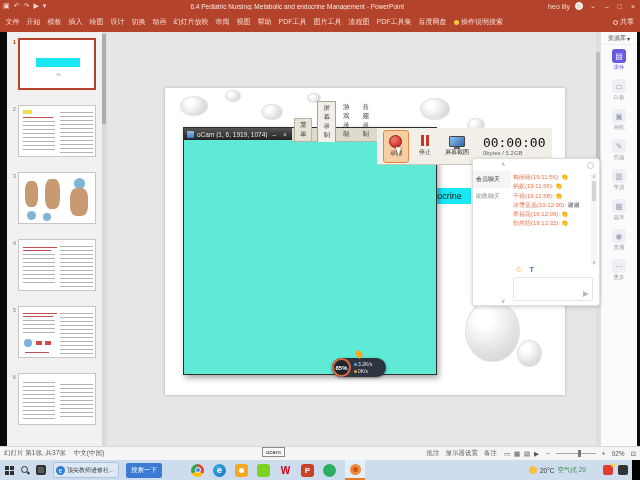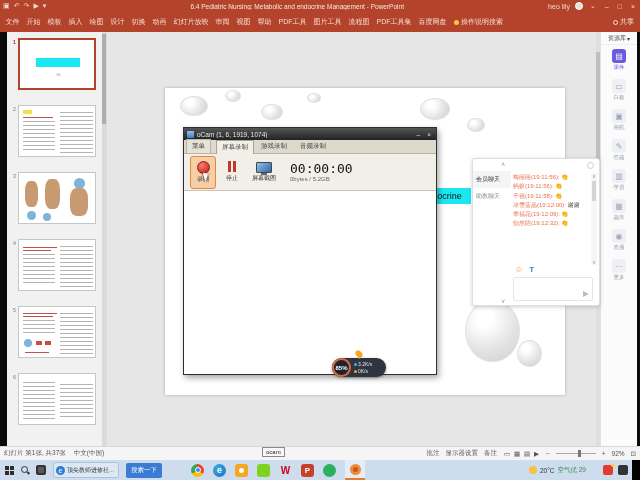--- a/index.html
+++ b/index.html
@@ -61,21 +61,21 @@
     background:radial-gradient(circle at 35% 30%, #FFFFFF 15%, #E2E2E2 60%, #CFCFCF 100%);
     border:1px solid #E0E0E0; }
   .hl { position:absolute; left:258px; top:100px; width:48px; height:16px; background:#19E8F2;
     color:#111; font-size:9px; display:flex; align-items:center; justify-content:center; }
   .area-scroll { position:absolute; right:0; top:0; width:4px; height:414px; background:#DFDFDF; }
   .area-scroll .th { position:absolute; top:20px; width:4px; height:110px; background:#BFBFBF; }
 
   
   .ocam { position:absolute; left:183px; top:95px; width:254px; height:248px;
     border:1px solid #2E2E2E; box-shadow:2px 3px 6px rgba(0,0,0,.35); background:#5eead4; z-index:10;
-    display:flex; flex-direction:column; }
+    display:flex; flex-direction:row; }
   .ocam-title { height:12px; background:linear-gradient(#555,#222); color:#E8E8E8;
     display:flex; align-items:center; font-size:6.5px; padding:0 3px; gap:3px; }
   .ocam-ico { width:7px; height:7px; background:linear-gradient(#8FC3F0,#3E7CC0); border-radius:1px; }
   .ocam-title .t { flex:1; white-space:nowrap; overflow:hidden; }
   .ocam-title .c { padding:0 2px; color:#DDD; }
   .ocam-tabs { height:14px; background:#DDD9CC; display:flex; align-items:flex-end; font-size:6.5px;
     color:#444; padding:0 2px; gap:1px; border-bottom:1px solid #B9B5A6; }
   .ocam-menu { padding:2px 5px; border:1px solid #B9B5A6; border-bottom:none; background:#E6E2D6; margin-right:4px; }
   .otab { padding:2px 5px; border:1px solid transparent; border-bottom:none; }
   .otab.active { background:#F2EFE8; border-color:#A8A494; position:relative; top:1px; }

